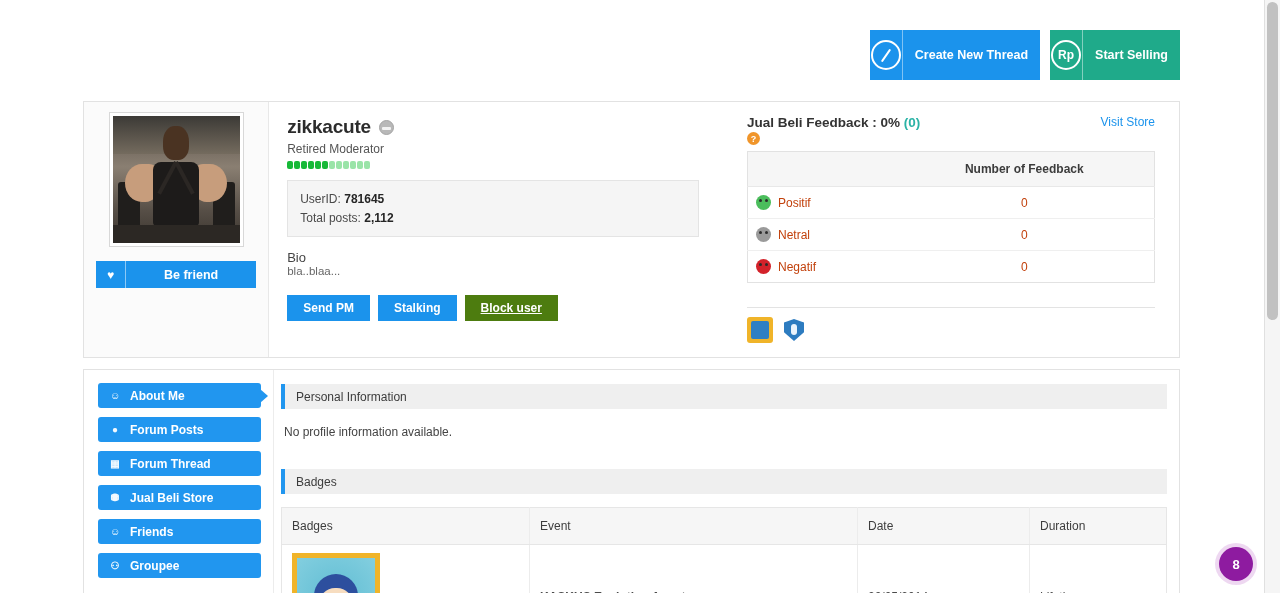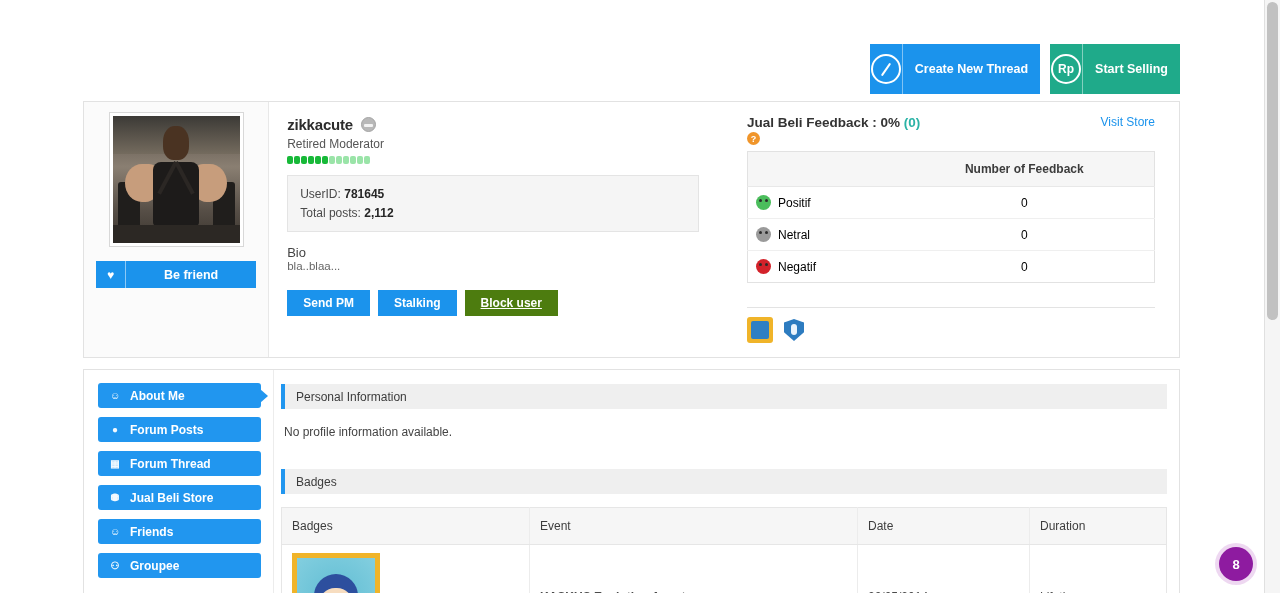--- a/index.html
+++ b/index.html
@@ -12,21 +12,21 @@
   }
   .page {
     position: relative;
     width: 1280px; height: 593px;
     background: #ffffff;
   }
 
   
   .top-actions {
     position: absolute;
-    top: 44px; right: 100px;
+    top: 30px; right: 100px;
     display: flex;
     gap: 10px;
     margin-left: 8px;
   }
   .action-btn {
     display: flex;
     align-items: stretch;
     height: 50px;
     cursor: pointer;
     color: #fff;
@@ -152,21 +152,21 @@
     display: flex; align-items: center; justify-content: center;
     color: #fff; font-size: 12.5px; font-weight: bold;
   }
 
   .pc-mid {
     width: 455px;
     padding: 14px 18px 0 18px;
   }
   .uname-row { display: flex; align-items: center; gap: 8px; }
   .uname {
-    font-size: 15px; font-weight: bold; color: #2c2c2c;
+    font-size: 19px; font-weight: bold; color: #2c2c2c;
     letter-spacing: -0.2px;
   }
   .status-dot {
     width: 15px; height: 15px; border-radius: 50%;
     background: #b8b8b8;
     position: relative;
     border: 1px solid #a4a4a4;
   }
   .status-dot::after {
     content: ""; position: absolute;
@@ -237,21 +237,21 @@
   }
   .fb-table th {
     background: #f6f6f6;
     font-size: 12px; color: #3c3c3c;
     padding: 10px 8px;
     font-weight: bold;
     border-bottom: 1px solid #e8e8e8;
   }
   .fb-table th.fbl { text-align: left; }
   .fb-table td {
-    font-size: 12px; color: #000000;
+    font-size: 12px; color: #c2410c;
     padding: 8px;
     border-bottom: 1px solid #efefef;
   }
   .fb-table tr:last-child td { border-bottom: none; }
   .fb-table td.fb-count { text-align: center; }
   .smiley {
     display: inline-block;
     width: 15px; height: 15px; border-radius: 50%;
     vertical-align: -3px; margin-right: 7px;
     position: relative;

